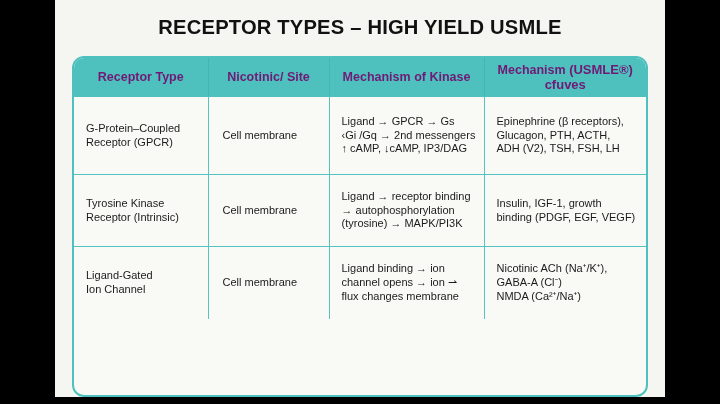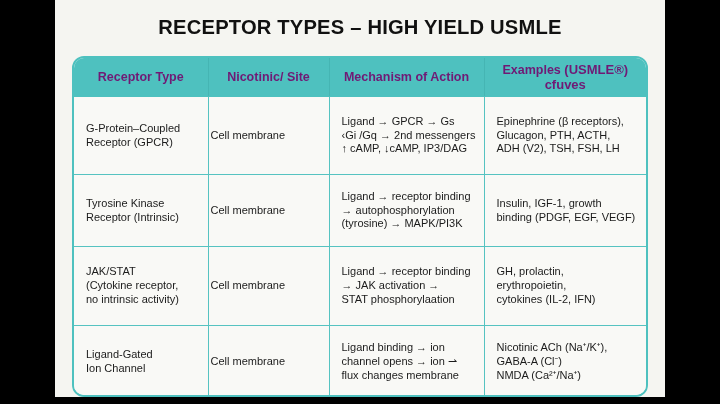--- a/index.html
+++ b/index.html
@@ -81,21 +81,21 @@
     border-left: 1.5px solid #56c3c1;
     border-top: 1.5px solid #56c3c1;
     white-space: pre-line;
     overflow: hidden;
   }
   table.rt td:first-child { border-left: none; }
   table.rt tr.r0 td { border-top: none; height: 63px; }
   table.rt tr.r1 td { height: 57px; }
   table.rt tr.r2 td { height: 64px; }
   table.rt tr.r3 td { height: 58px; }
-  table.rt td.loc { padding-left: 2px; }
+  table.rt td.loc { padding-left: 14px; }
 </style>
 </head>
 <body>
 
 <div class="frame">
   <div class="slide">
 
     <h1 class="slide-title">RECEPTOR TYPES – HIGH YIELD USMLE</h1>
 
     <div class="table-wrap">
@@ -108,24 +108,24 @@
           </colgroup>
         <thead>
           <tr>
             <th>
               <span>Receptor Type</span>
             </th>
             <th>
               <span>Nicotinic/ Site</span>
             </th>
             <th>
-              <span>Mechanism of Action</span>
+              <span>Mechanism of Kinase</span>
             </th>
             <th>
-              <span>Examples</span>
+              <span>Mechanism</span>
               <span class="hdr-small">(USMLE®) cfuves</span>
             </th>
           </tr>
         </thead>
         <tbody>
           <tr class="r0">
             <td>G-Protein–Coupled
 Receptor (GPCR)</td>
             <td class="loc">Cell membrane</td>
             <td>Ligand → GPCR → Gs
@@ -138,32 +138,20 @@
           <tr class="r1">
             <td>Tyrosine Kinase
 Receptor (Intrinsic)</td>
             <td class="loc">Cell membrane</td>
             <td>Ligand → receptor binding
 → autophosphorylation
 (tyrosine) → MAPK/PI3K</td>
             <td>Insulin, IGF-1, growth
 binding (PDGF, EGF, VEGF)</td>
           </tr>
-          <tr class="r2">
-            <td>JAK/STAT
-(Cytokine receptor,
-no intrinsic activity)</td>
-            <td class="loc">Cell membrane</td>
-            <td>Ligand → receptor binding
-→ JAK activation →
-STAT phosphorylaation</td>
-            <td>GH, prolactin,
-erythropoietin,
-cytokines (IL-2, IFN)</td>
-          </tr>
           <tr class="r3">
             <td>Ligand-Gated
 Ion Channel</td>
             <td class="loc">Cell membrane</td>
             <td>Ligand binding → ion
 channel opens → ion ⇀
 flux changes membrane</td>
             <td>Nicotinic ACh (Na⁺/K⁺),
 GABA-A (Cl⁻)
 NMDA (Ca²⁺/Na⁺)</td>

